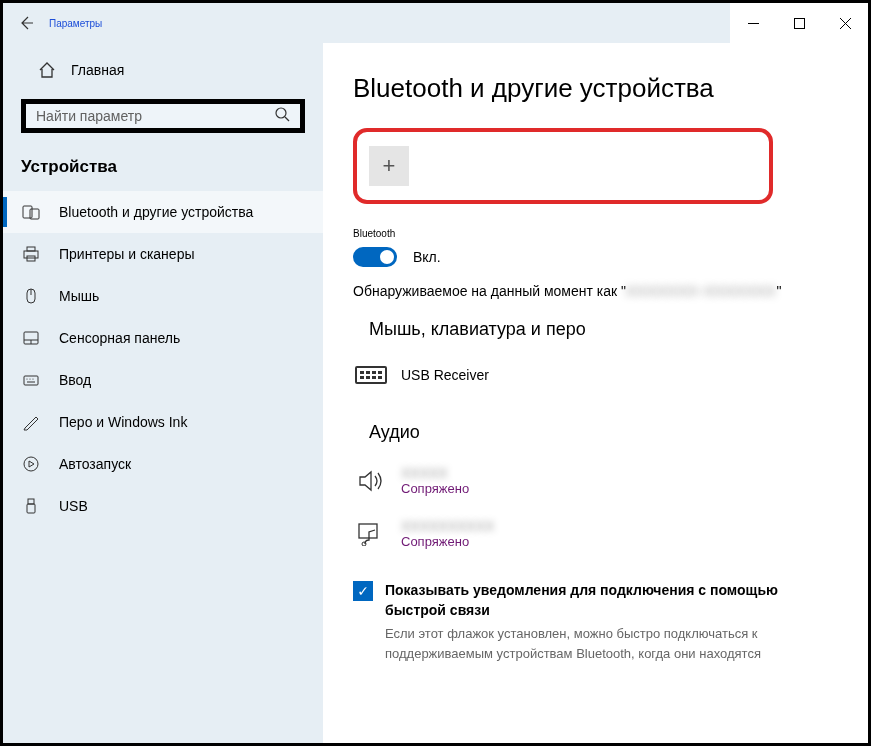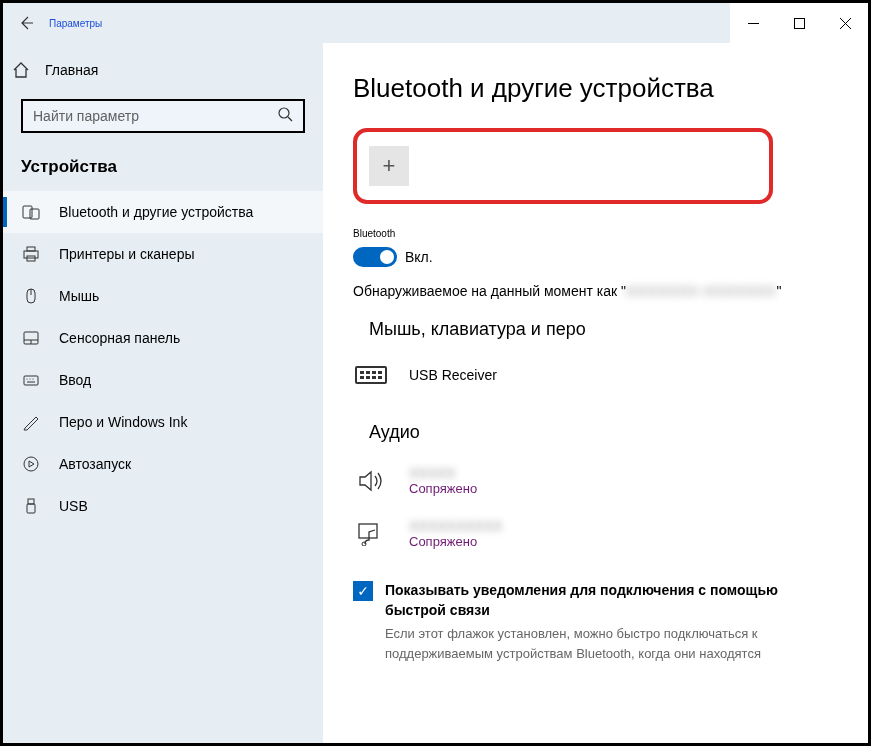--- a/index.html
+++ b/index.html
@@ -38,28 +38,28 @@
   }
   .split { display: flex; height: calc(746px - 46px); }
   .sidebar {
     width: 320px;
     background: #e6eef4;
     padding-top: 8px;
     display: flex; flex-direction: column;
   }
   .home {
     display: flex; align-items: center; gap: 14px;
-    padding: 10px 8px; margin-bottom: 10px;
+    padding: 10px 34px; margin-bottom: 10px;
   }
   .home .icon { width: 20px; display:flex; align-items:center; justify-content:center; }
   .home .label { font-size: 14px; }
   .searchwrap { padding: 0 18px 14px 18px; }
   .search {
     display: flex; align-items: center; justify-content: space-between;
-    border: 2px solid #000000;
+    border: 5px solid #000000;
     background: #eef4f9;
     height: 34px; padding: 0 10px;
   }
   .search input {
     border: none; background: transparent; outline: none;
     font-size: 14px; color: #666; width: 85%;
     font-family: inherit;
   }
   .search input::placeholder { color: #616161; }
   .search .sicon { color: #333; font-size: 15px; }
@@ -97,37 +97,37 @@
     padding: 4px 2px;
   }
   .addcard .plus {
     width: 40px; height: 40px; background: #e5e5e5;
     display:flex; align-items:center; justify-content:center;
     font-size: 22px; color:#555; font-weight:300;
   }
   .addcard .txt { font-size: 14px; }
   .section-title { font-size: 10px; margin-bottom: 8px; color:#000; }
   .section-title.h2 { font-size: 18px; margin-top: 20px; margin-bottom: 14px; margin-left: 16px; }
-  .toggle-row { display:flex; align-items:center; gap:8px; margin-bottom: 16px;}
+  .toggle-row { display:flex; align-items:center; gap:16px; margin-bottom: 16px;}
   .toggle {
     width: 44px; height: 20px; border-radius: 10px;
     background: #0067c0; position: relative;
   }
   .toggle::after {
     content:""; position:absolute; right:3px; top:3px;
     width:14px; height:14px; border-radius:50%; background:#fff;
   }
   .toggle-label { font-size:14px; }
   .discoverable { font-size:14px; margin-bottom: 8px;}
   .discoverable .blur {
     color: transparent; text-shadow: 0 0 8px #888;
     letter-spacing: 1px;
   }
   .device-row {
-    display:flex; align-items:center; gap:20px;
+    display:flex; align-items:center; gap:12px;
     padding: 8px 0 14px 0;
   }
   .dicon-box {
     width: 36px; height: 26px;
     display:flex; align-items:center; justify-content:center;
   }
   .dicon-kbd {
     width: 32px; height: 18px; border:2px solid #333; border-radius:2px;
     position:relative;
   }

